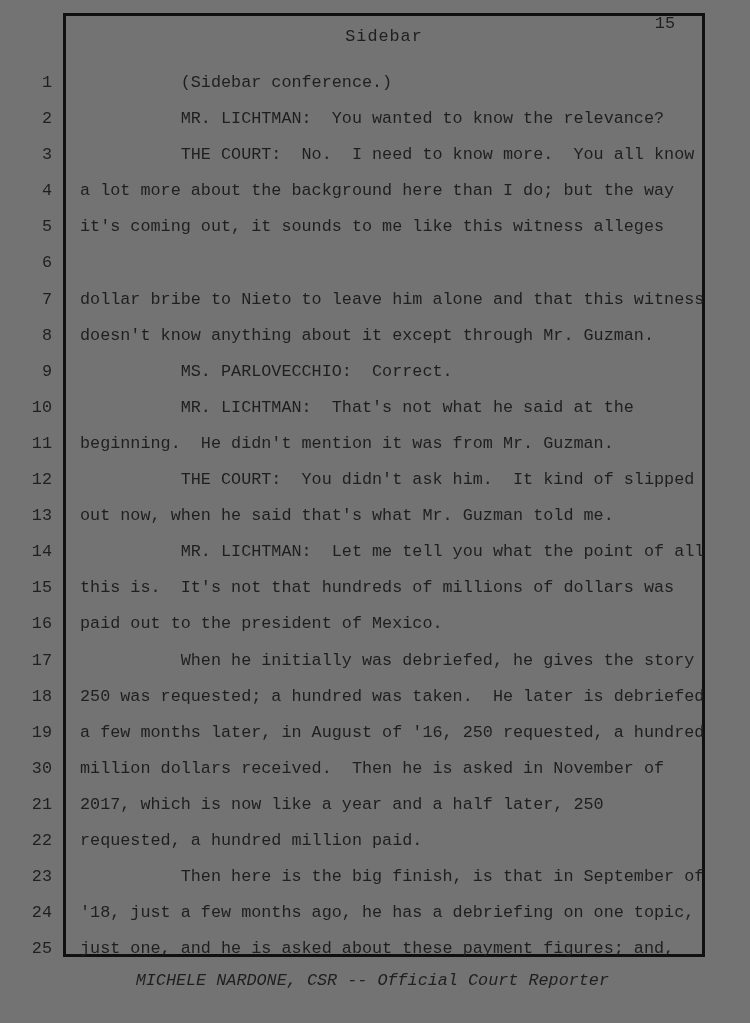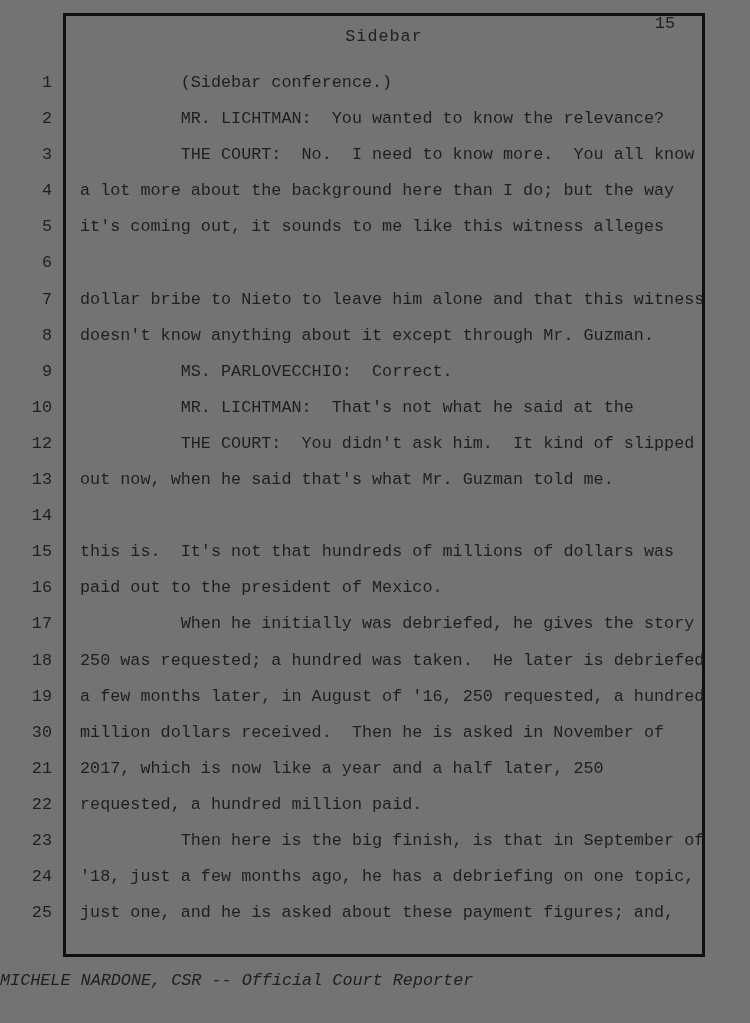--- a/index.html
+++ b/index.html
@@ -63,21 +63,21 @@
   .txt {
     flex: none;
     padding-left: 28px;
     white-space: pre;
   }
   .footer {
     position: absolute;
     top: 971px;
     left: 0;
     width: 609px;
-    text-align: left;
+    text-align: right;
     font-style: italic;
     line-height: 20px;
   }
 </style>
 </head>
 <body>
 
 <div class="page">
 
   <div class="frame"></div>
@@ -129,33 +129,38 @@
   <div class="row">
     <span class="num">9</span>
     <span class="txt">          MS. PARLOVECCHIO:  Correct.</span>
   </div>
 
   <div class="row">
     <span class="num">10</span>
     <span class="txt">          MR. LICHTMAN:  That's not what he said at the</span>
   </div>
 
+  <div class="row">
+    <span class="num">11</span>
+    <span class="txt">beginning.  He didn't mention it was from Mr. Guzman.</span>
+  </div>
 
   <div class="row">
     <span class="num">12</span>
     <span class="txt">          THE COURT:  You didn't ask him.  It kind of slipped</span>
   </div>
 
   <div class="row">
     <span class="num">13</span>
     <span class="txt">out now, when he said that's what Mr. Guzman told me.</span>
   </div>
 
   <div class="row">
     <span class="num">14</span>
+    <span class="txt">          MR. LICHTMAN:  Let me tell you what the point of all</span>
   </div>
 
   <div class="row">
     <span class="num">15</span>
     <span class="txt">this is.  It's not that hundreds of millions of dollars was</span>
   </div>
 
   <div class="row">
     <span class="num">16</span>
     <span class="txt">paid out to the president of Mexico.</span>

